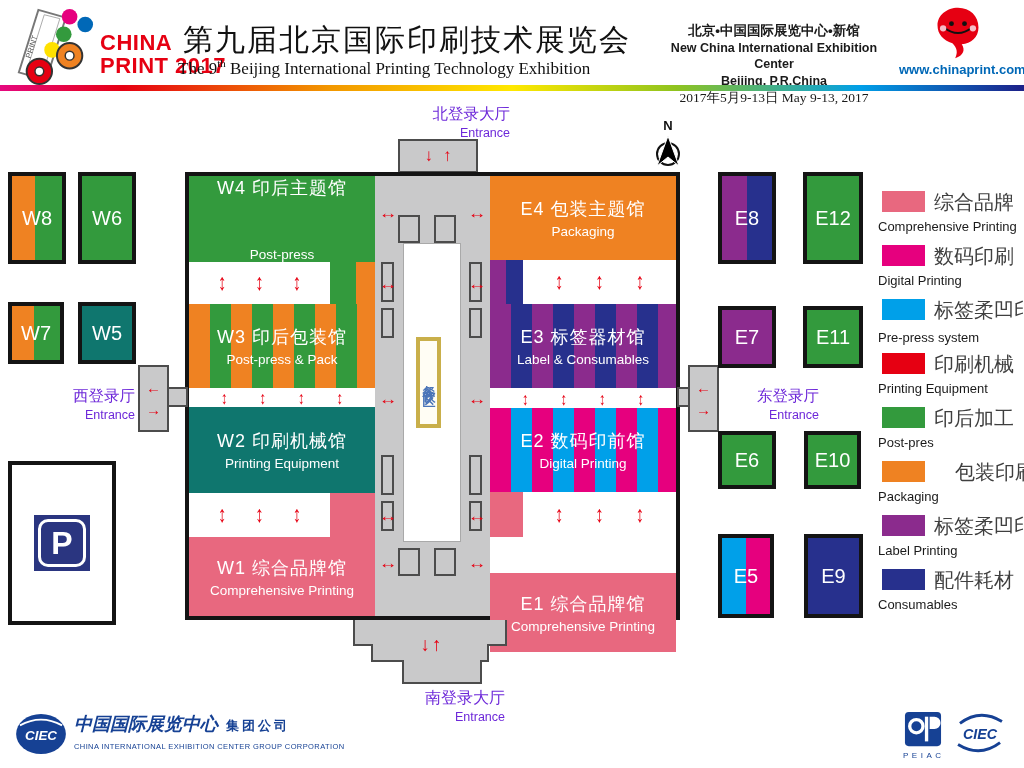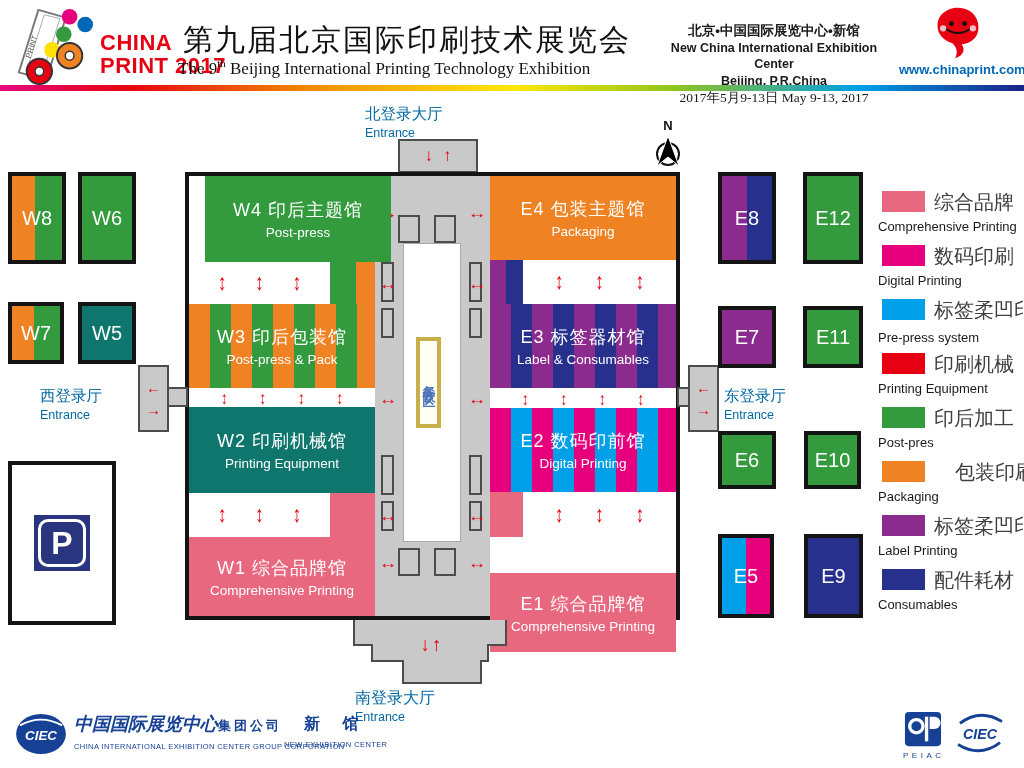--- a/index.html
+++ b/index.html
@@ -33,21 +33,21 @@
   .stripes-e3{background:repeating-linear-gradient(90deg,#8b2b8d 0 21px,#27308d 21px 42px);}
   .stripes-e2{background:repeating-linear-gradient(90deg,#e6007e 0 21px,#00a0e9 21px 42px);}
   .corr{background:#fff;display:flex;align-items:center;justify-content:space-evenly;}
   .va{color:#e60012;font-weight:bold;font-size:17px;transform:scaleY(1.35);}
   .va.small{font-size:13px;}
   .ha{color:#e60012;font-weight:bold;font-size:15px;transform:scaleX(1.25);text-align:center;}
   .stair{position:absolute;background:#c9c9ca;border:2px solid #4c4c4c;box-sizing:border-box;}
   .inner-white{position:absolute;background:#fff;border:1px solid #a9a9a9;}
   .dining{position:absolute;background:#fffdf4;border:4px solid #c9af4a;display:flex;align-items:center;justify-content:center;box-sizing:border-box;}
   .dining span{writing-mode:vertical-rl;color:#4a74b8;font-size:13px;font-weight:bold;letter-spacing:5px;}
-  .ent-label{text-align:left;color:#0369a1;}
+  .ent-label{text-align:right;color:#6d28d9;}
   .ent-label .cn{font-size:15.5px;}
   .ent-label .en{font-size:12.5px;margin-top:1px;}
   .ent-box{background:#c9c9ca;border:2px solid #4c4c4c;box-sizing:border-box;}
   .ent-arrow{color:#e60012;font-weight:bold;font-size:17px;}
   .sat{position:absolute;border:4px solid #141414;box-sizing:border-box;display:flex;align-items:center;justify-content:center;color:#fff;font-size:20px;}
   .half-og{background:linear-gradient(90deg,#ef8222 0 46%,#339a3d 46% 100%);}
   .half-pn{background:linear-gradient(90deg,#8b2b8d 0 50%,#27308d 50% 100%);}
   .half-cm{background:linear-gradient(90deg,#00a0e9 0 50%,#e6007e 50% 100%);}
   .parking{border:4px solid #141414;background:#fff;display:flex;align-items:center;justify-content:center;box-sizing:border-box;}
   .p-sign{background:#2a3580;padding:4px;}
@@ -57,21 +57,21 @@
   
   .lg-sw{position:absolute;left:882px;width:43px;height:21px;}
   .lg-cn{position:absolute;left:934px;font-size:20px;color:#3f3f3f;white-space:nowrap;}
   .lg-en{position:absolute;left:878px;font-size:13px;color:#1a1a1a;white-space:nowrap;}
   .lg0{background:#e8687f;} .lg1{background:#e6007e;} .lg2{background:#00a0e9;} .lg3{background:#e60012;}
   .lg4{background:#339a3d;} .lg5{background:#ef8222;} .lg6{background:#8b2b8d;} .lg7{background:#27308d;}
 
   
   .ft-blue{color:#164194;}
   .ft-cn{font-size:18px;font-weight:bold;font-style:italic;white-space:nowrap;}
-  .ft-suffix{font-size:13px;font-weight:bold;font-style:normal;letter-spacing:3px;}
+  .ft-suffix{font-size:13px;font-weight:bold;font-style:normal;letter-spacing:3px;margin-left:8px;}
   .ft-en{font-size:7.5px;letter-spacing:.4px;white-space:nowrap;}
   .ft-new{font-size:16px;font-weight:bold;letter-spacing:9px;white-space:nowrap;}
   .peiac-txt{font-size:8px;letter-spacing:3.5px;text-align:center;margin-top:2px;}
   .compass-n{font-size:13px;font-weight:bold;color:#111;text-align:center;}
 </style>
 </head>
 <body>
 
 <div class="canvas">
 
@@ -162,21 +162,21 @@
       <div class="abs ha" style="left:-2px;top:99px;width:30px;">↔</div>
       <div class="abs ha" style="left:87px;top:99px;width:30px;">↔</div>
       <div class="abs ha" style="left:-2px;top:214px;width:30px;">↔</div>
       <div class="abs ha" style="left:87px;top:214px;width:30px;">↔</div>
       <div class="abs ha" style="left:-2px;top:331px;width:30px;">↔</div>
       <div class="abs ha" style="left:87px;top:331px;width:30px;">↔</div>
       <div class="abs ha" style="left:-2px;top:378px;width:30px;">↔</div>
       <div class="abs ha" style="left:87px;top:378px;width:30px;">↔</div>
     </div>
 
-    <div class="abs hall bg-green" style="left:16px;top:0;width:186px;height:86px;">
+    <div class="abs hall bg-green" style="left:0;top:0;width:186px;height:86px;justify-content:space-between;">
       <div class="cn">W4 印后主题馆</div>
       <div class="en">Post-press</div>
     </div>
     <div class="abs corr" style="left:0;top:86px;width:141px;height:42px;">
       <span class="va">↕</span>
       <span class="va">↕</span>
       <span class="va">↕</span>
     </div>
     <div class="abs bg-green" style="left:141px;top:86px;width:26px;height:42px;"></div>
     <div class="abs bg-orange" style="left:167px;top:86px;width:19px;height:42px;"></div>
@@ -352,24 +352,20 @@
       <path d="M6 14 Q28 2 50 14" stroke="#fff" stroke-width="2" fill="none"></path>
       <text x="28" y="29" text-anchor="middle" font-size="14" font-weight="bold" font-style="italic" fill="#fff">CIEC</text>
     </svg>
   </div>
   <div class="abs ft-blue" style="left:74px;top:712px;">
     <div>
       <span class="ft-cn">中国国际展览中心</span><span class="ft-suffix">集团公司</span>
     </div>
     <div class="ft-en" style="margin-top:6px;">CHINA INTERNATIONAL EXHIBITION CENTER GROUP CORPORATION</div>
   </div>
-  <div class="abs ft-blue" style="left:284px;top:714px;text-align:center;">
-    <div class="ft-new">新 馆</div>
-    <div class="ft-en" style="margin-top:5px;">NEW EXHIBITION CENTER</div>
-  </div>
   <div class="abs ft-blue" style="left:903px;top:711px;width:40px;">
     <svg width="38" height="38" viewBox="0 0 40 40" style="display:block;margin:0 auto;">
       <rect x="1" y="1" width="38" height="36" rx="4" fill="#164194"></rect>
       <circle cx="13" cy="16" r="7" fill="none" stroke="#fff" stroke-width="3.5"></circle>
       <rect x="22" y="6" width="3.5" height="26" fill="#fff"></rect>
       <path d="M27 6 h5 a6.5 6.5 0 0 1 0 13 h-5 Z" fill="#fff"></path>
     </svg>
     <div class="peiac-txt">PEIAC</div>
   </div>
   <div class="abs" style="left:950px;top:712px;">

